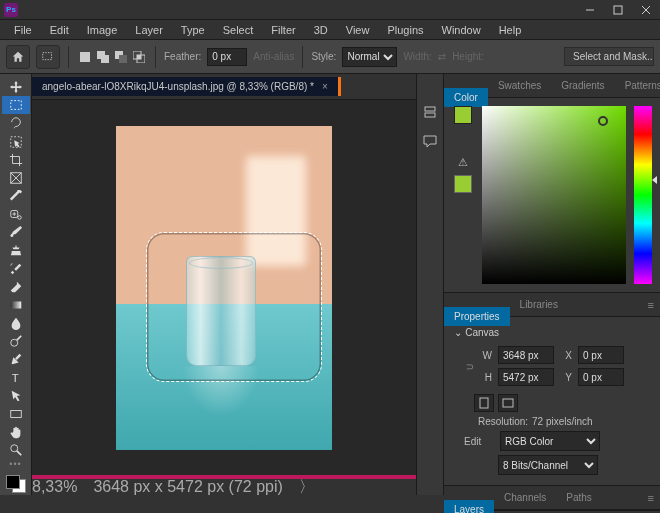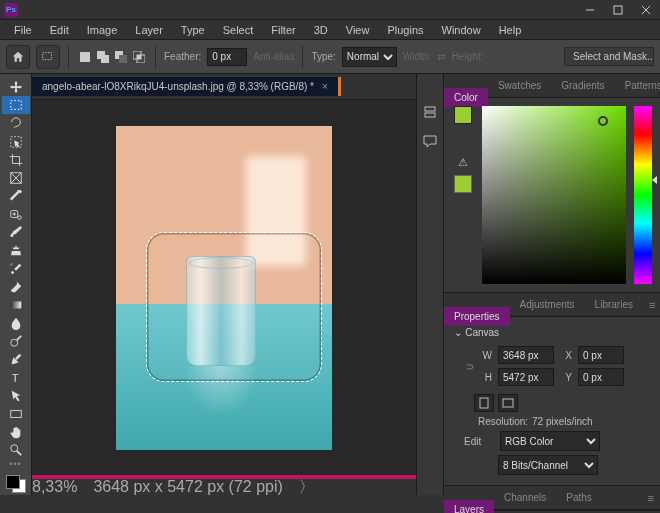--- a/index.html
+++ b/index.html
@@ -60,21 +60,21 @@
 
 
 .dockstrip { width: 28px; background: #383838; border-left: 1px solid #1b1b1b; border-right: 1px solid #1b1b1b; padding-top: 30px; display: flex; flex-direction: column; align-items: center; gap: 10px; }
 .dockstrip .di { width: 18px; height: 18px; display: flex; align-items: center; justify-content: center; }
 
 
 .rightpanels { width: 216px; background: #383838; display: flex; flex-direction: column; }
 .panel { border-bottom: 1px solid #1b1b1b; }
 .panel-tabs { height: 24px; display: flex; align-items: center; background: #323232; border-bottom: 1px solid #1b1b1b; }
 .panel-tabs .ptab { padding: 4px 10px; font-size: 10px; color: #888; }
-.panel-tabs .ptab.active { background: #701a75; color: #ddd; margin-top: 24px; }
+.panel-tabs .ptab.active { background: #0369a1; color: #ddd; margin-top: 24px; }
 .panel-tabs .menu { margin-left: auto; padding: 0 6px; color: #888; }
 
 
 .colorpanel-body { height: 194px; display: flex; padding: 8px; gap: 8px; }
 .color-left { width: 22px; display: flex; flex-direction: column; align-items: center; gap: 6px; }
 .color-left .sw { width: 18px; height: 18px; border: 1px solid #222; }
 .color-left .sw.fg { background: #9acd32; }
 .color-left .sw.bg { background: #9acd32; border: 1px solid #666; }
 .color-left .warn { font-size: 11px; color: #bbb; }
 .color-field { flex: 1; position: relative; background: linear-gradient(to top, #000, transparent), linear-gradient(to right, #fff, #6fdb00); }
@@ -178,21 +178,21 @@
           <rect x="4" y="4" width="8" height="8" fill="none" stroke="#ccc"></rect>
           <rect x="4" y="4" width="4" height="4" fill="#ccc"></rect>
         </svg>
       </div>
   </div>
   <div class="sep"></div>
   <span class="label">Feather:</span>
   <input value="0 px" style="">
   <span class="label dim">Anti-alias</span>
   <div class="sep"></div>
-  <span class="label">Type:</span>
+  <span class="label">Style:</span>
   <select><option>Normal</option></select>
   <span class="label dim">Width:</span>
   <span class="label dim">⇄</span>
   <span class="label dim">Height:</span>
   <div class="selmask">Select and Mask...</div>
 </div>
 
 <div class="main">
 
   <div class="toolbox">
@@ -383,21 +383,20 @@
         </div>
         <div class="hue-strip">
           <div class="ind"></div>
         </div>
       </div>
     </div>
 
     <div class="panel">
       <div class="panel-tabs">
         <span class="ptab active">Properties</span>
-        <span class="ptab">Adjustments</span>
         <span class="ptab">Libraries</span>
         <span class="menu">≡</span>
       </div>
       <div class="props-body">
         <div class="section">Canvas</div>
         <div style="display:flex; gap:4px; align-items:center; margin-left:10px;">
           <div class="link">⊃</div>
           <div>
             <div class="row">
               <span class="lbl">W</span>

